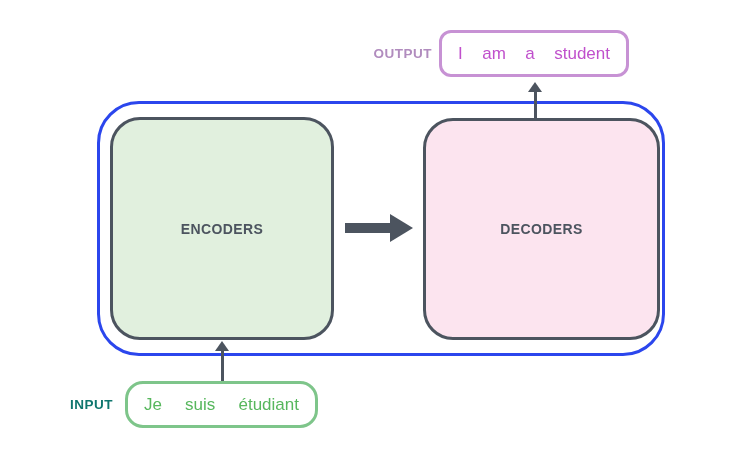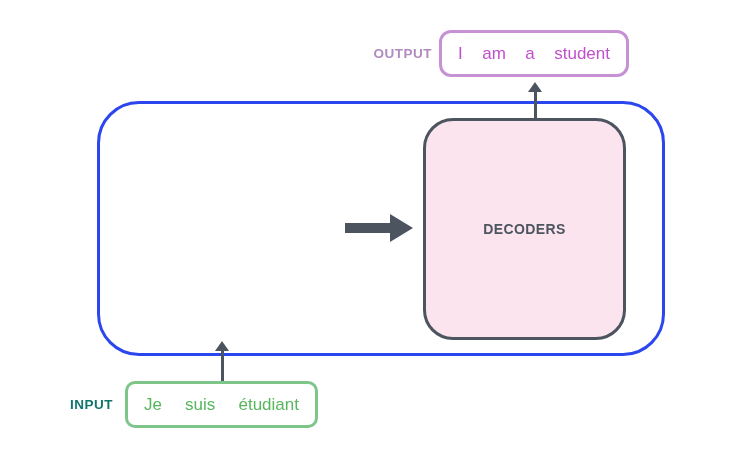--- a/index.html
+++ b/index.html
@@ -34,21 +34,21 @@
     align-items: center;
     justify-content: center;
   }
   #encoders-box {
     left: 110px; top: 117px;
     width: 224px; height: 223px;
     background: #e1f0de;
   }
   #decoders-box {
     left: 423px; top: 118px;
-    width: 203px; height: 222px;
+    width: 237px; height: 222px;
     background: #fce4ef;
   }
   .stack-label {
     color: #4c545f;
     font-size: 14px;
     font-weight: 700;
     letter-spacing: 0.4px;
   }
 
   
@@ -87,21 +87,21 @@
     width: 190px; height: 47px;
     border: 3px solid #c792d4;
     border-radius: 12px;
     padding: 0 16px;
     color: #c050cc;
   }
   #input-box {
     left: 125px; top: 381px;
     width: 193px; height: 47px;
     border: 3px solid #7ec58a;
-    border-radius: 10px;
+    border-radius: 18px;
     padding: 0 16px;
     color: #57b75d;
   }
 
   
   .side-label {
     font-size: 13.5px;
     font-weight: 700;
     letter-spacing: 0.5px;
     text-align: right;
@@ -119,20 +119,23 @@
     color: #0f766e;
   }
 </style>
 </head>
 <body>
 
 <div id="canvas">
 
   <div id="outer-container" class="abs"></div>
 
+  <div id="encoders-box" class="abs stack-box">
+    <span class="stack-label">ENCODERS</span>
+  </div>
 
   <div id="decoders-box" class="abs stack-box">
     <span class="stack-label">DECODERS</span>
   </div>
 
   <svg id="h-arrow" class="abs" viewBox="0 0 68 28">
     <rect x="0" y="9" width="46" height="10" fill="#4c545f"></rect>
     <polygon points="45,0 68,14 45,28" fill="#4c545f"></polygon>
   </svg>
 

